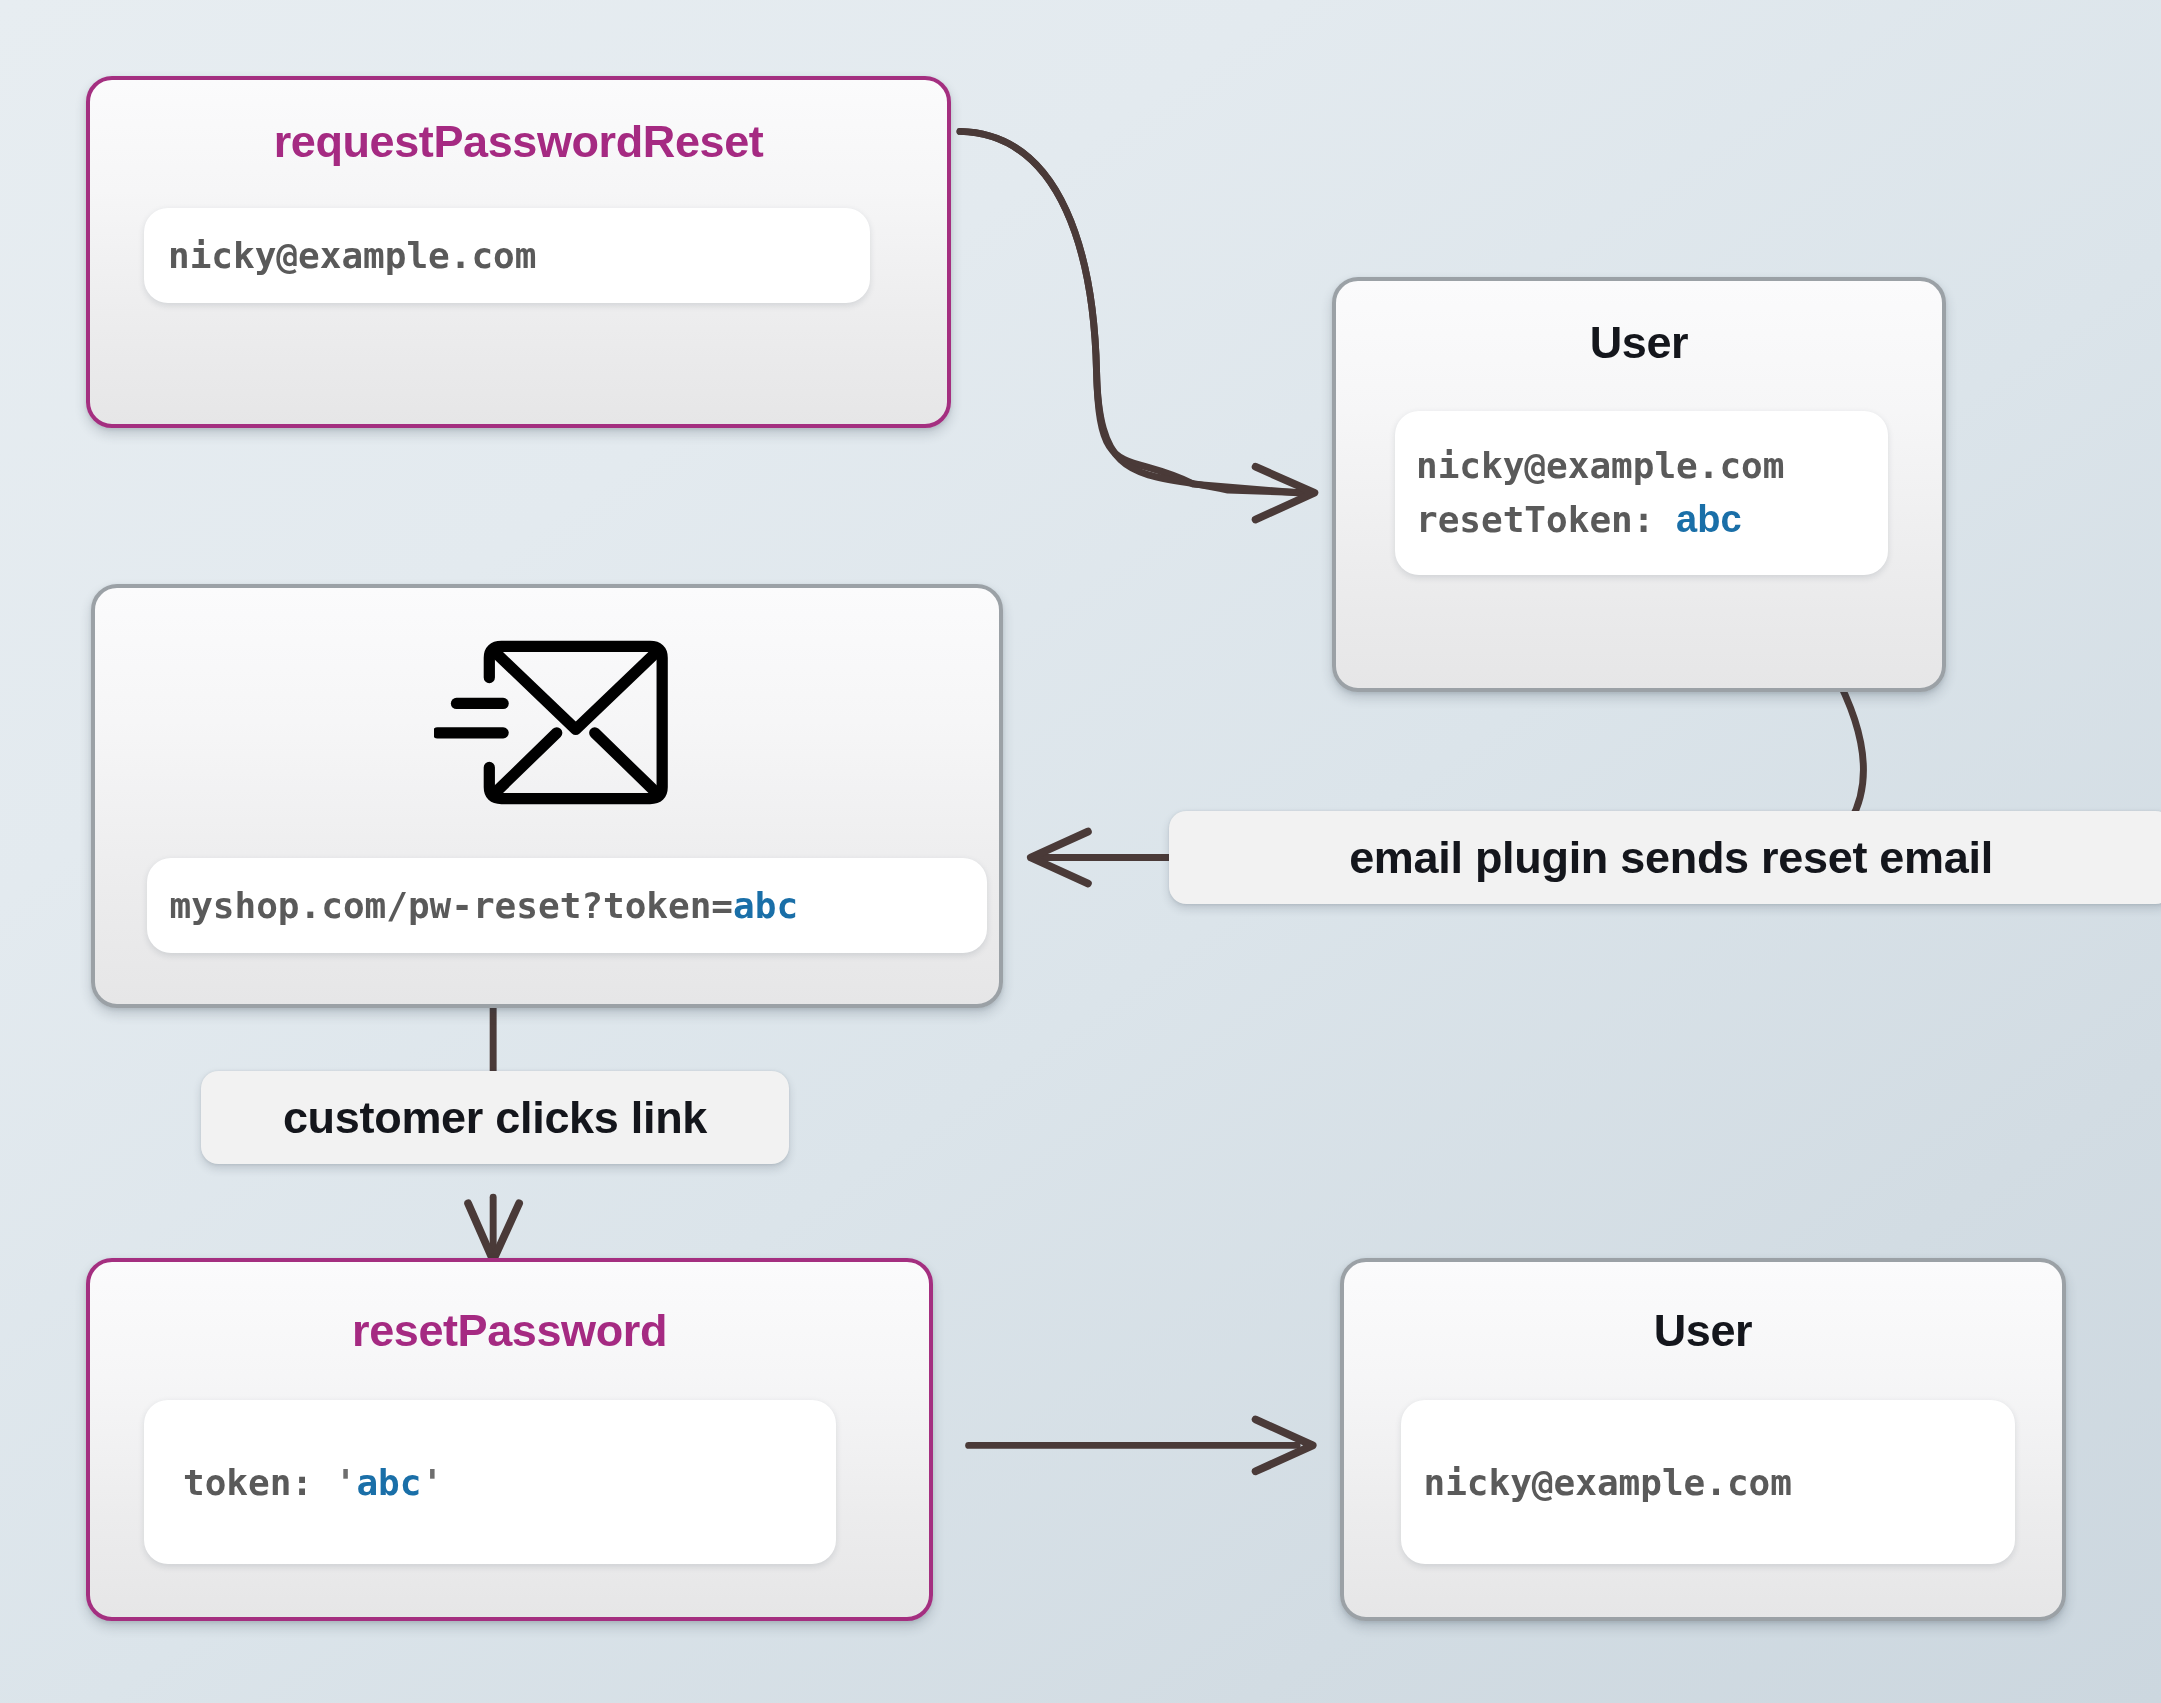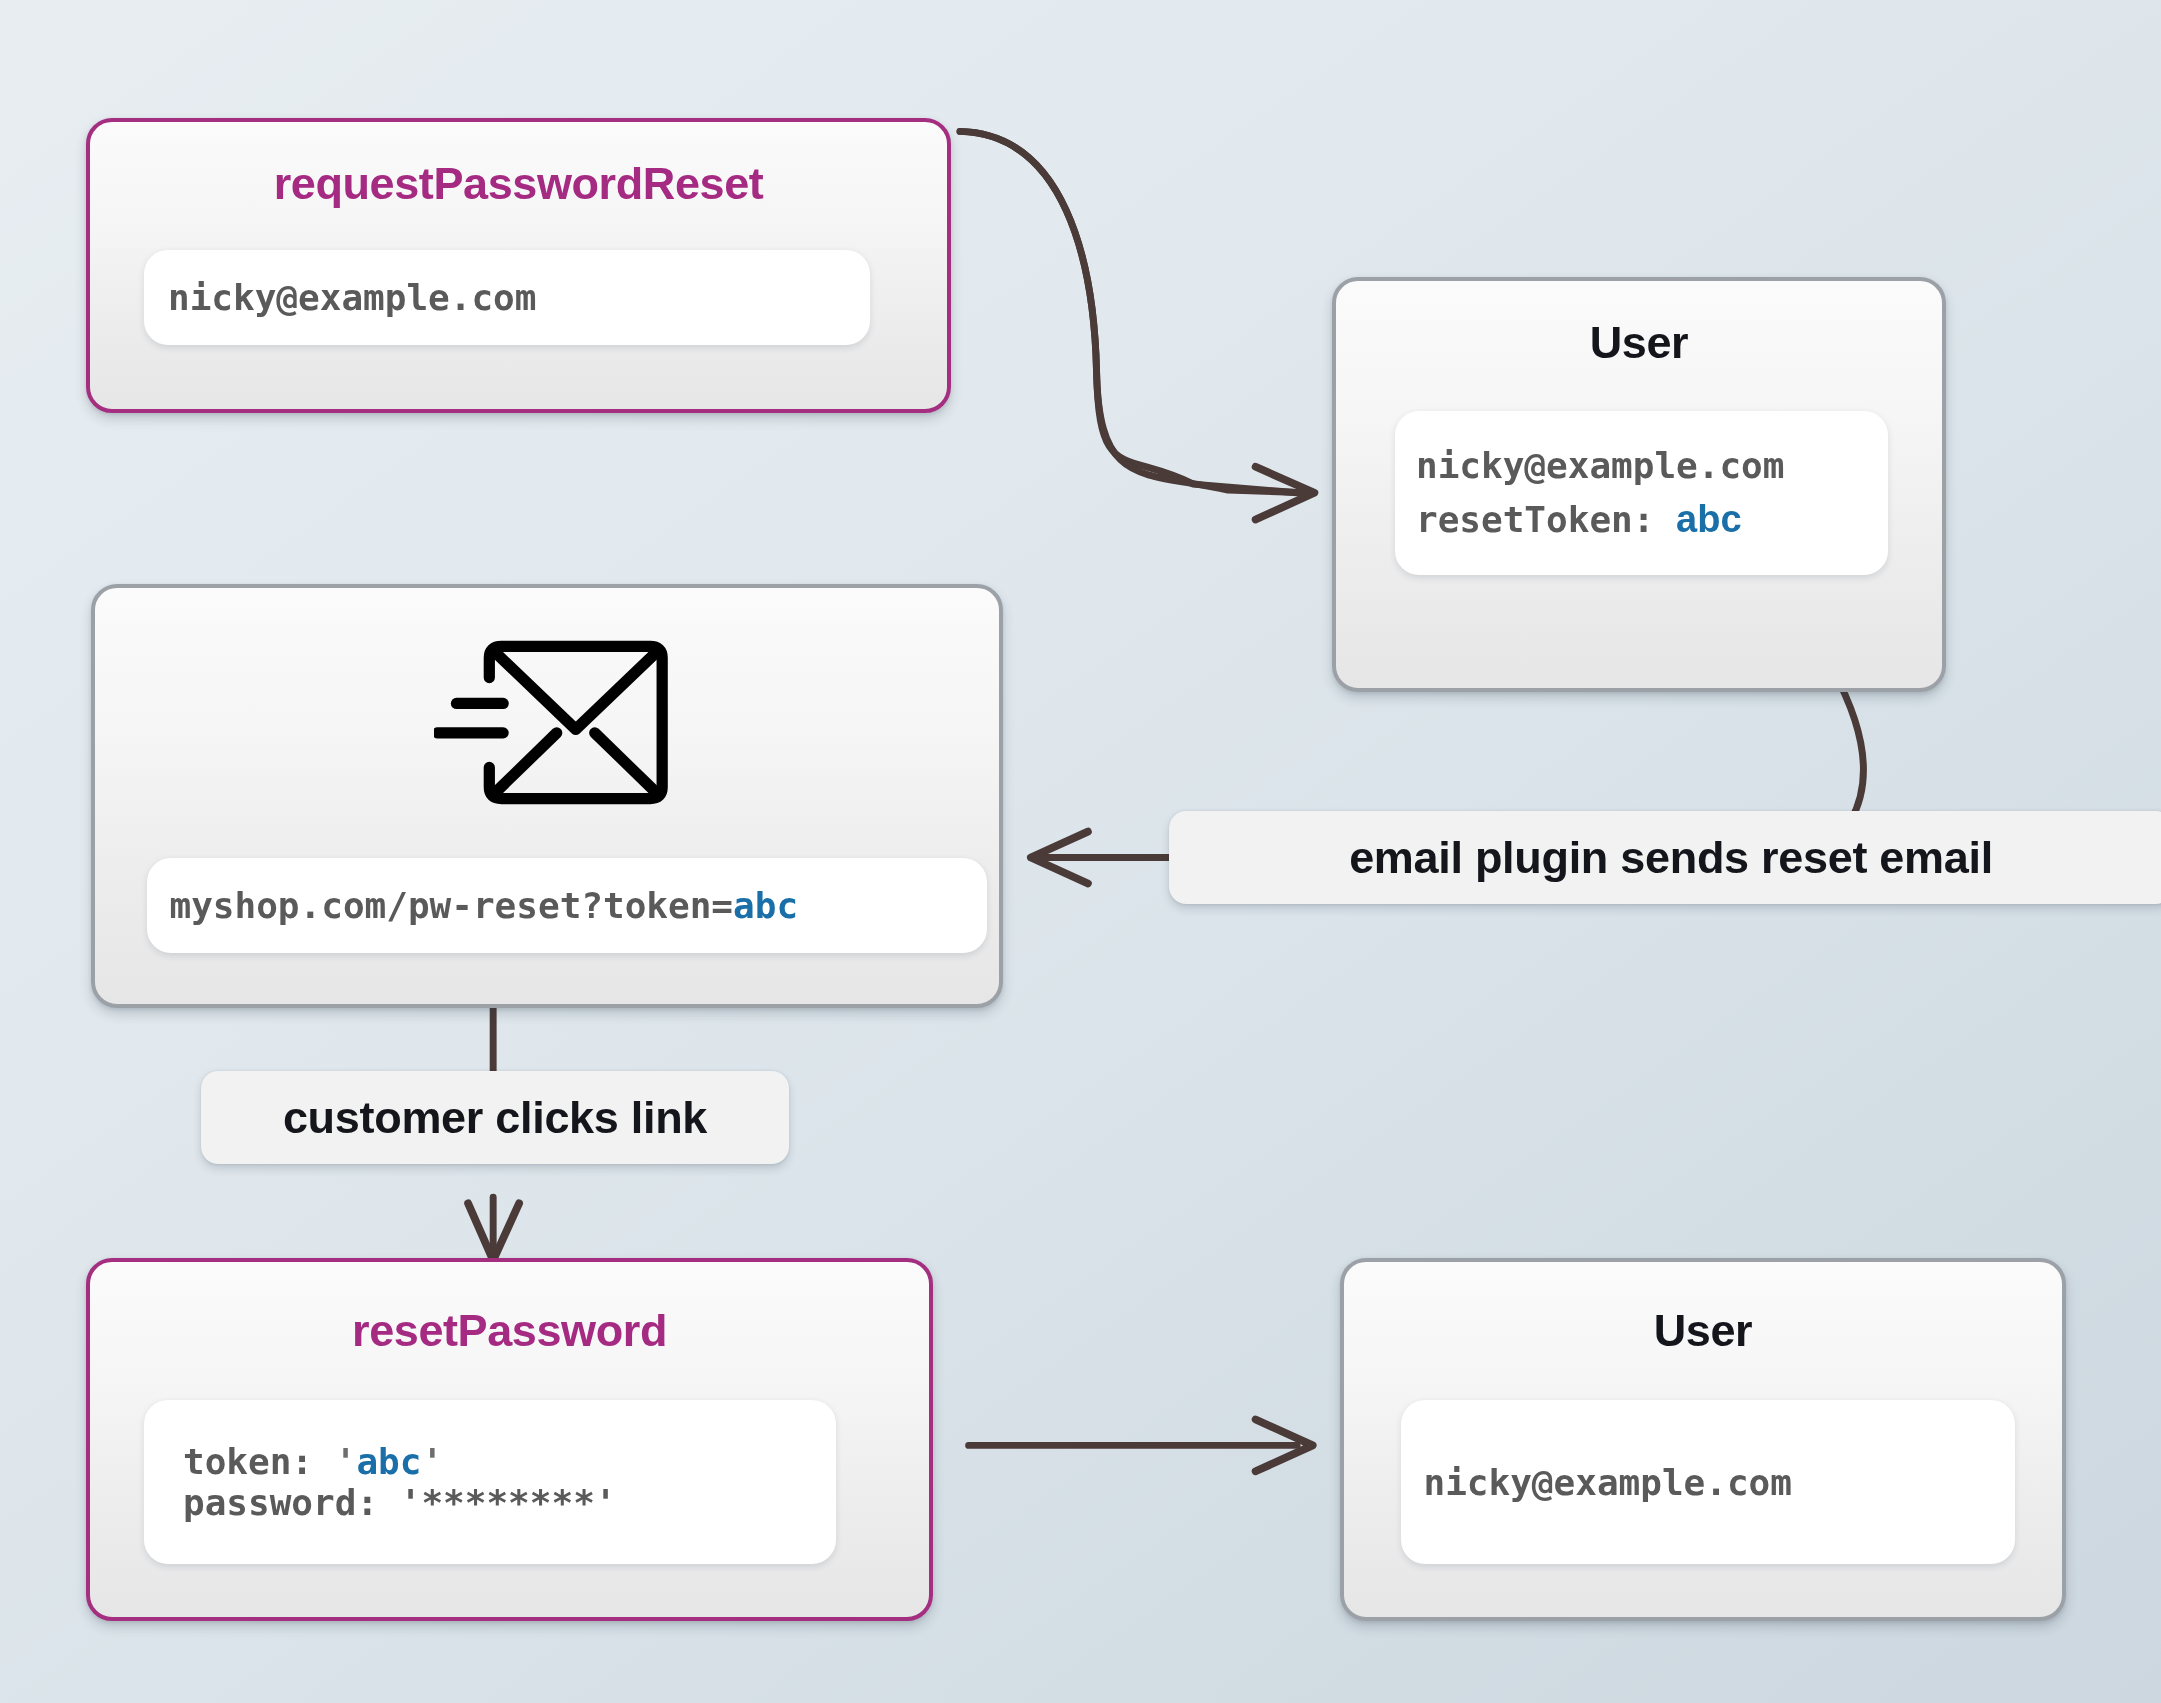--- a/index.html
+++ b/index.html
@@ -145,21 +145,21 @@
     <g>
       <path class="edge-path" d="M 1120 1672 L 1500 1672"></path>
       <path class="edge-head" d="M 1452 1642 L 1518 1672 L 1452 1702"></path>
     </g>
 
     <g>
       <ellipse class="annot-circle" cx="2046" cy="612" rx="72" ry="60"></ellipse>
     </g>
   </svg>
 
-  <div class="node fn" style="left:86px; top:76px; width:865px; height:295px;margin-top:42px;">
+  <div class="node fn" style="left:86px; top:76px; width:865px; height:352px;">
     <div class="node-title fn-title" style="top:36px; font-size:45px;">requestPasswordReset</div>
     <div class="panel" style="left:54px; top:128px; width:726px; height:95px; padding:0 24px;">
       <div class="code-line" style="font-size:36px;">nicky@example.com</div>
     </div>
   </div>
 
   <div class="node entity" style="left:1332px; top:277px; width:614px; height:415px;">
     <div class="node-title entity-title" style="top:36px; font-size:45px;">User</div>
     <div class="panel" style="left:59px; top:130px; width:493px; height:164px; padding:0 21px; gap:12px;">
       <div class="code-line" style="font-size:36px;">nicky@example.com</div>
@@ -186,21 +186,20 @@
 
     <div class="panel" style="left:52px; top:270px; width:840px; height:95px; padding:0 22.5px;">
       <div class="code-line" style="font-size:36px;"><span>myshop.com/pw-reset?token=</span><span class="tok-blue">abc</span></div>
     </div>
   </div>
 
   <div class="node fn" style="left:86px; top:1258px; width:847px; height:363px;">
     <div class="node-title fn-title" style="top:43px; font-size:45px;">resetPassword</div>
     <div class="panel" style="left:54px; top:138px; width:692px; height:164px; padding:0 39px; ">
       <div class="code-line" style="font-size:36px;"><span>token: </span><span class="tok-gray">'</span><span class="tok-blue">abc</span><span class="tok-gray">'</span></div>
-      <div class="code-line" style="font-size:36px;"><span>password: </span><span>'********'</span></div>
     </div>
   </div>
 
   <div class="node entity" style="left:1340px; top:1258px; width:726px; height:363px;">
     <div class="node-title entity-title" style="top:43px; font-size:45px;">User</div>
     <div class="panel" style="left:57px; top:138px; width:614px; height:164px; padding:0 22.5px; gap:14px;">
       <div class="code-line" style="font-size:36px;">nicky@example.com</div>
     </div>
   </div>
 

